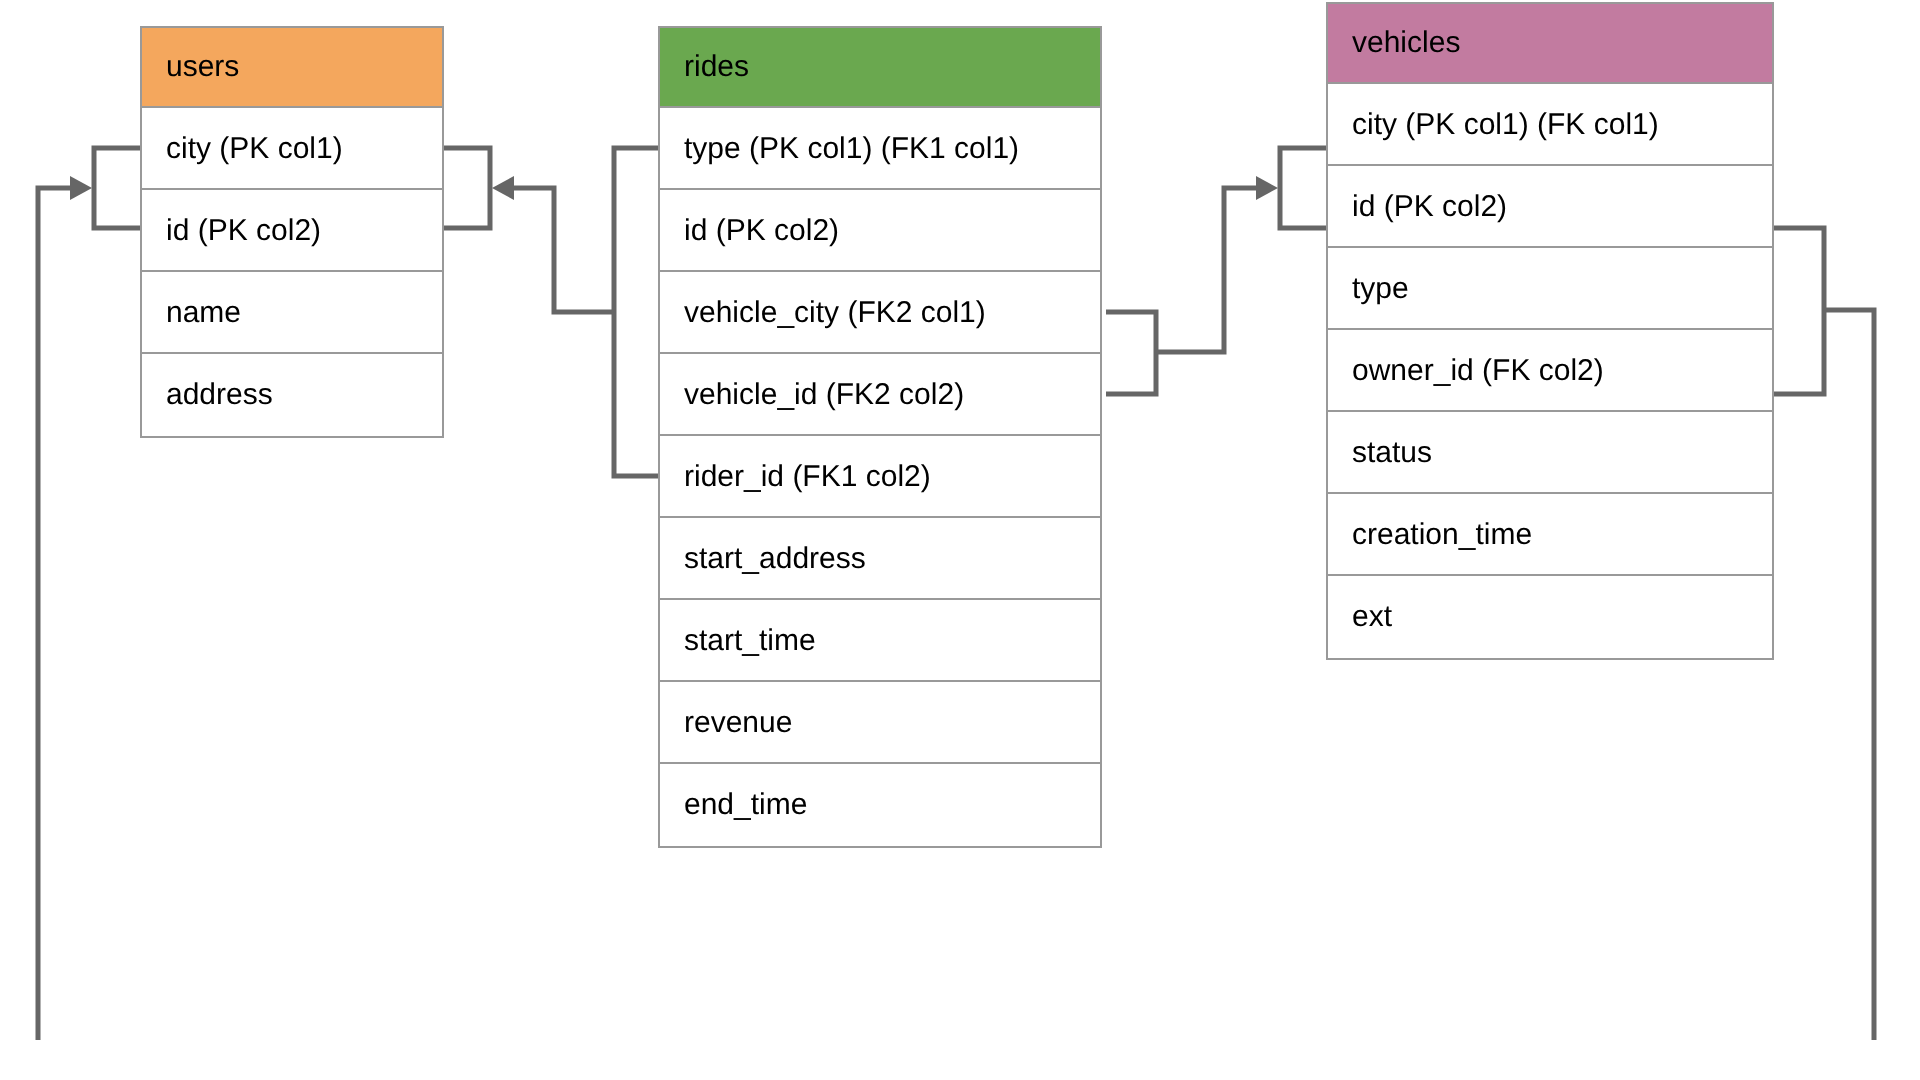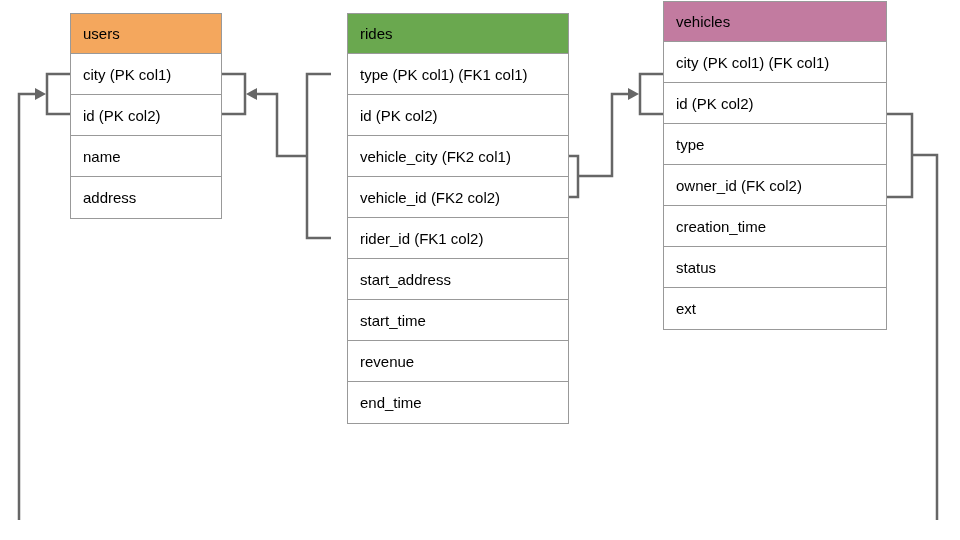--- a/index.html
+++ b/index.html
@@ -46,21 +46,21 @@
     box-sizing:border-box;
     height:41px;
     display:flex;align-items:center;
     padding:12px 12px;
     border-bottom:1px solid var(--border-color);
     background:#ffffff;
     white-space:nowrap;
   }
   .er-row:last-child{border-bottom:none;}
   #table-0{left:70px;top:13px;width:152px;}
-  #table-1{left:347px;top:13px;width:222px;}
+  #table-1{left:329px;top:13px;width:222px;}
   #table-2{left:663px;top:1px;width:224px;}
 </style>
 </head>
 <body>
 
 <div class="canvas">
 
   <svg class="connector-layer" width="960" height="540" viewBox="0 0 960 540" xmlns="http://www.w3.org/2000/svg">
 
     <g class="connector">
@@ -116,19 +116,19 @@
 
   <div class="er-table" id="table-2">
     <div class="er-table-header" style="background: rgb(194, 123, 160);">
       <span>vehicles</span>
     </div>
     <div class="er-rows">
         <div class="er-row">city (PK col1) (FK col1)</div>
         <div class="er-row">id (PK col2)</div>
         <div class="er-row">type</div>
         <div class="er-row">owner_id (FK col2)</div>
+        <div class="er-row">status</div>
         <div class="er-row">creation_time</div>
-        <div class="er-row">status</div>
         <div class="er-row">ext</div>
       </div>
   </div>
 
 </div>
 
 </body></html>

